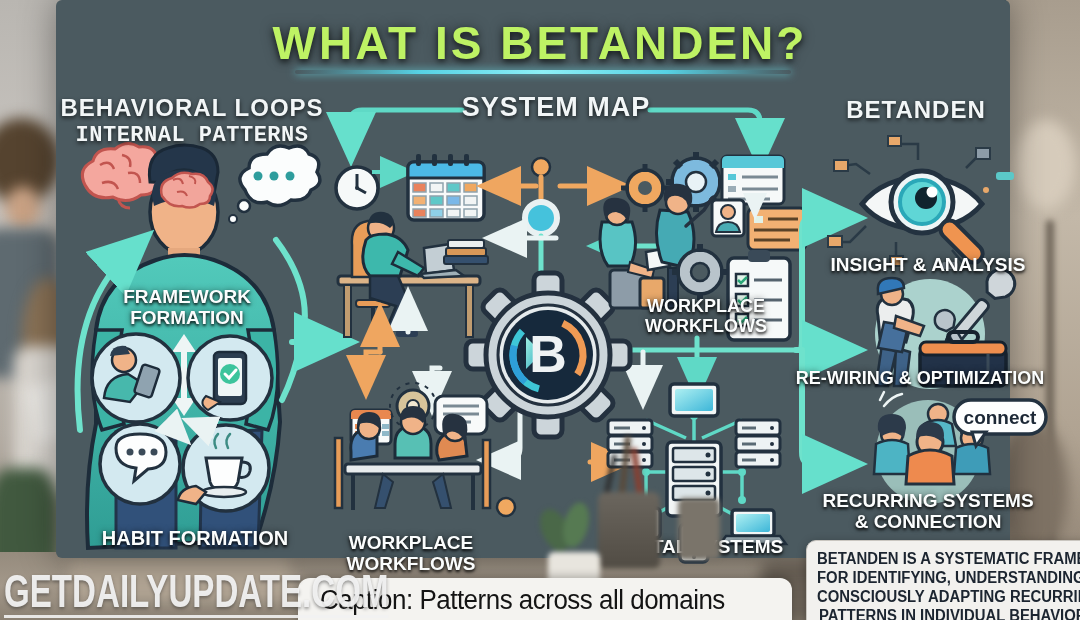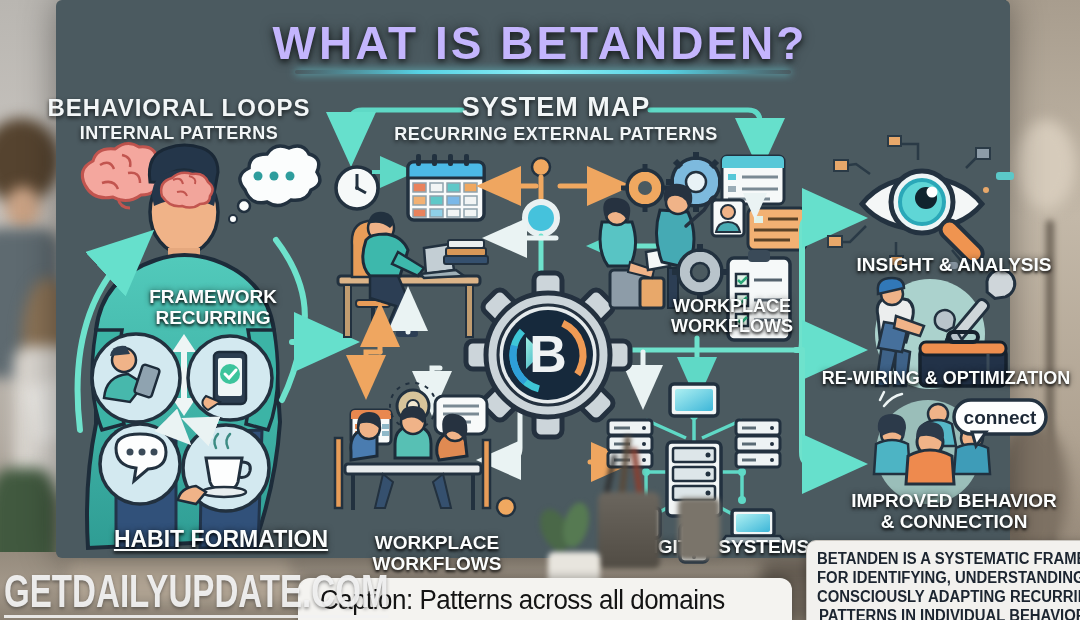--- a/index.html
+++ b/index.html
@@ -26,34 +26,34 @@
       radial-gradient(150px 130px at 645px 240px, rgba(140,230,220,.17), transparent 70%),
       radial-gradient(150px 120px at 360px 465px, rgba(140,230,220,.17), transparent 70%),
       radial-gradient(160px 130px at 640px 480px, rgba(130,235,225,.24), transparent 70%),
       radial-gradient(140px 110px at 868px 205px, rgba(140,230,220,.2), transparent 70%),
       radial-gradient(120px 105px at 874px 335px, rgba(185,240,232,.3), transparent 70%),
       radial-gradient(120px 100px at 874px 450px, rgba(150,235,225,.26), transparent 70%),
       linear-gradient(135deg,#46555b 0%,#50606​6 45%,#44535b 100%);
     background-color:#4b5a60;}
   
   .title{left:540px;top:16px;transform:translateX(-50%);white-space:nowrap;
-    font-size:46px;font-weight:bold;letter-spacing:3px;color:#c4b5fd;
+    font-size:46px;font-weight:bold;letter-spacing:3px;color:#bef264;
     text-shadow:0 3px 6px rgba(0,0,0,.65),0 0 14px rgba(0,0,0,.35);}
   .title-underline{left:295px;top:70px;width:496px;height:4px;border-radius:3px;
     background:linear-gradient(90deg,rgba(95,216,232,0) 0%,#56d2e4 25%,#8df0f6 50%,#56d2e4 75%,rgba(95,216,232,0) 100%);
     box-shadow:0 0 8px rgba(110,230,240,.8);}
   .colhead{transform:translateX(-50%);text-align:center;white-space:nowrap;color:#f2f6f7;
     text-shadow:0 2px 4px rgba(0,0,0,.7);}
   .colhead .h1{font-size:24px;font-weight:bold;letter-spacing:1px;}
-  .colhead .h2{font-size:18px;font-weight:bold;letter-spacing:.5px;margin-top:1px;}
+  .colhead .h2{font-size:22px;font-weight:bold;letter-spacing:.5px;margin-top:1px;font-family:Liberation Mono, monospace;}
   .lbl{transform:translateX(-50%);text-align:center;white-space:nowrap;color:#fbfdfd;
     font-weight:bold;letter-spacing:0px;
-    text-shadow:0 2px 3px rgba(0,0,0,.85),0 0 6px rgba(0,0,0,.55);margin-left:26px;}
+    text-shadow:0 2px 3px rgba(0,0,0,.85),0 0 6px rgba(0,0,0,.55);}
   .lbl .ln{line-height:1.12;}
-  .s19{font-size:19px;} .s18{font-size:18px;} .s20{font-size:23px;text-decoration:underline;}
+  .s19{font-size:19px;} .s18{font-size:18px;} .s20{font-size:20px;}
   
   #caption-box{left:298px;top:578px;width:494px;height:52px;background:#f4f3f0;
     border-radius:12px 12px 0 0;box-shadow:0 -2px 8px rgba(0,0,0,.25);}
   #caption-text{left:22px;top:7px;font-size:27px;color:#141414;letter-spacing:-.5px;
     transform:scaleX(.96);transform-origin:left;}
   #watermark{left:4px;top:568px;font-size:46px;font-weight:bold;color:rgba(242,242,242,.95);
     transform:scaleX(.72);transform-origin:left;letter-spacing:0px;white-space:nowrap;
     border-bottom:3px solid rgba(242,242,242,.9);line-height:1.0;padding-bottom:1px;
     text-shadow:0 2px 4px rgba(40,40,40,.45);}
   #info-box{left:806px;top:540px;width:310px;height:110px;background:#f2f1ee;
@@ -619,34 +619,34 @@
       <path d="M44,-20 l14,0 l-10,14 z" fill="#fdfefe" stroke="#233240" stroke-width="3"></path>
       <text x="72" y="-28" text-anchor="middle" font-size="19" font-weight="bold" fill="#1c2836" font-family="Liberation Sans, sans-serif">connect</text>
     </g>
   </g>
 </g>
 </svg>
 
 <div class="abs title">WHAT IS BETANDEN?</div>
 <div class="abs title-underline"></div>
 
-<div class="abs colhead" style="left:179px;top:94px;text-align:center;">
+<div class="abs colhead" style="left:192px;top:94px;text-align:center;">
   <div class="h1">BEHAVIORAL LOOPS</div>
   <div class="h2">INTERNAL PATTERNS</div>
 </div>
 <div class="abs colhead" style="left:556px;top:92px;">
   <div class="h1" style="font-size:27px;">SYSTEM MAP</div>
-  <div class="h2">RECURRING EXTERNAL PATTERNS</div>
 </div>
 <div class="abs colhead" style="left:916px;top:96px;">
+  <div class="h1">BETANDEN</div>
 </div>
 
 <div class="abs lbl s19" style="left:187px;top:286px;">
   <div class="ln">FRAMEWORK</div>
-  <div class="ln">RECURRING</div>
+  <div class="ln">FORMATION</div>
 </div>
 <div class="abs lbl s20" style="left:195px;top:527px;">
   <div class="ln">HABIT FORMATION</div>
 </div>
 <div class="abs lbl s18" style="left:706px;top:296px;">
   <div class="ln">WORKPLACE</div>
   <div class="ln">WORKFLOWS</div>
 </div>
 <div class="abs lbl s19" style="left:411px;top:532px;">
   <div class="ln">WORKPLACE</div>
@@ -655,21 +655,21 @@
 <div class="abs lbl s19" style="left:698px;top:536px;">
   <div class="ln">DIGITAL SYSTEMS</div>
 </div>
 <div class="abs lbl s19" style="left:928px;top:254px;">
   <div class="ln">INSIGHT &amp; ANALYSIS</div>
 </div>
 <div class="abs lbl s18" style="left:920px;top:368px;">
   <div class="ln">RE-WIRING &amp; OPTIMIZATION</div>
 </div>
 <div class="abs lbl s19" style="left:928px;top:490px;">
-  <div class="ln">IMPROVED BEHAVIOR</div>
+  <div class="ln">RECURRING SYSTEMS</div>
   <div class="ln">&amp; CONNECTION</div>
 </div>
 
 <div class="fg" style="left:594px;top:478px;width:70px;height:90px;">
   <div class="abs" style="left:28px;top:-42px;width:6px;height:58px;background:#5a4a3a;transform:rotate(6deg);"></div>
   <div class="abs" style="left:40px;top:-30px;width:6px;height:48px;background:#8a3e2e;transform:rotate(-8deg);"></div>
   <div class="abs" style="left:14px;top:-24px;width:5px;height:42px;background:#2e2e2e;transform:rotate(12deg);"></div>
   <div class="abs" style="left:4px;top:14px;width:62px;height:76px;background:linear-gradient(180deg,#6b665e,#514c44);border-radius:8px 8px 6px 6px;"></div>
 </div>
 <div class="fg" style="left:532px;top:512px;width:80px;height:100px;">

